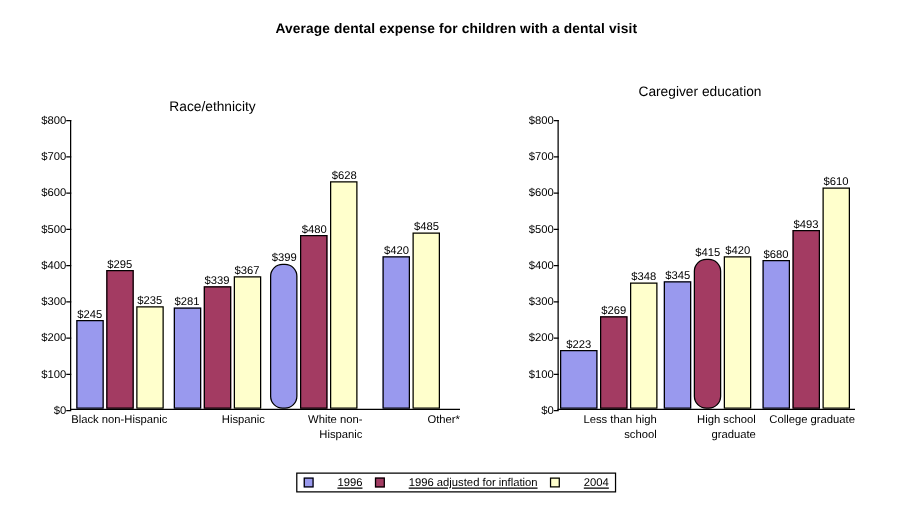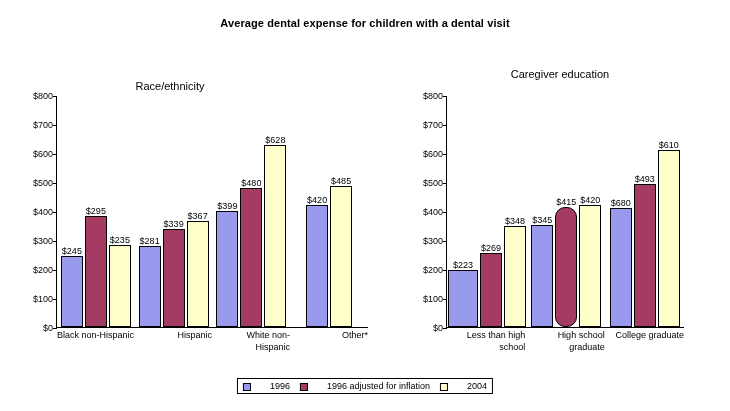--- a/index.html
+++ b/index.html
@@ -66,21 +66,21 @@
   .xlabel{
     flex:1 1 0;text-align:right;font-size:9px;line-height:12px;
   }
 
   .legend{
     position:absolute;left:50%;transform:translateX(-50%);
     top:378px;border:1px solid #000;background:#fff;
     padding:2px 5px;display:flex;align-items:center;gap:10px;
     font-size:9px;white-space:nowrap;
   }
-  .legend-item{display:flex;align-items:flex-end;gap:19px;}
+  .legend-item{display:flex;align-items:center;gap:19px;text-decoration:underline;}
   .swatch{
     width:8px;height:8px;border:1px solid #000;box-sizing:border-box;
     display:inline-block;
   }
   .swatch.s1{background:#9999ee;}
   .swatch.s2{background:#a33b62;}
   .swatch.s3{background:#ffffcc;}
 </style>
 </head>
 <body>
@@ -131,21 +131,21 @@
               <span class="val">$281</span>
             </div>
             <div class="bar s2" style="height: 98.31px;">
               <span class="val">$339</span>
             </div>
             <div class="bar s3" style="height: 106.43px;">
               <span class="val">$367</span>
             </div>
           </div>
           <div class="group">
-            <div class="bar s1" style="height: 115.71px;">
+            <div class="bar s1" style="height: 115.71px; border-radius: 10px;">
               <span class="val">$399</span>
             </div>
             <div class="bar s2" style="height: 139.2px;">
               <span class="val">$480</span>
             </div>
             <div class="bar s3" style="height: 182.12px;">
               <span class="val">$628</span>
             </div>
           </div>
           <div class="group">
@@ -183,21 +183,21 @@
           <div class="ytickmark" style="top: 87px;"></div>
           <div class="ytick" style="top: 58px;">$600</div>
           <div class="ytickmark" style="top: 58px;"></div>
           <div class="ytick" style="top: 29px;">$700</div>
           <div class="ytickmark" style="top: 29px;"></div>
           <div class="ytick" style="top: 0px;">$800</div>
           <div class="ytickmark" style="top: 0px;"></div>
         </div>
       <div class="groups" id="groups-right">
           <div class="group">
-            <div class="bar s1" style="height: 57px; padding-left: 28px;">
+            <div class="bar s1" style="height: 47px; padding-left: 28px;">
               <span class="val">$223</span>
             </div>
             <div class="bar s2" style="height: 74px;">
               <span class="val">$269</span>
             </div>
             <div class="bar s3" style="height: 100.92px;">
               <span class="val">$348</span>
             </div>
           </div>
           <div class="group">

